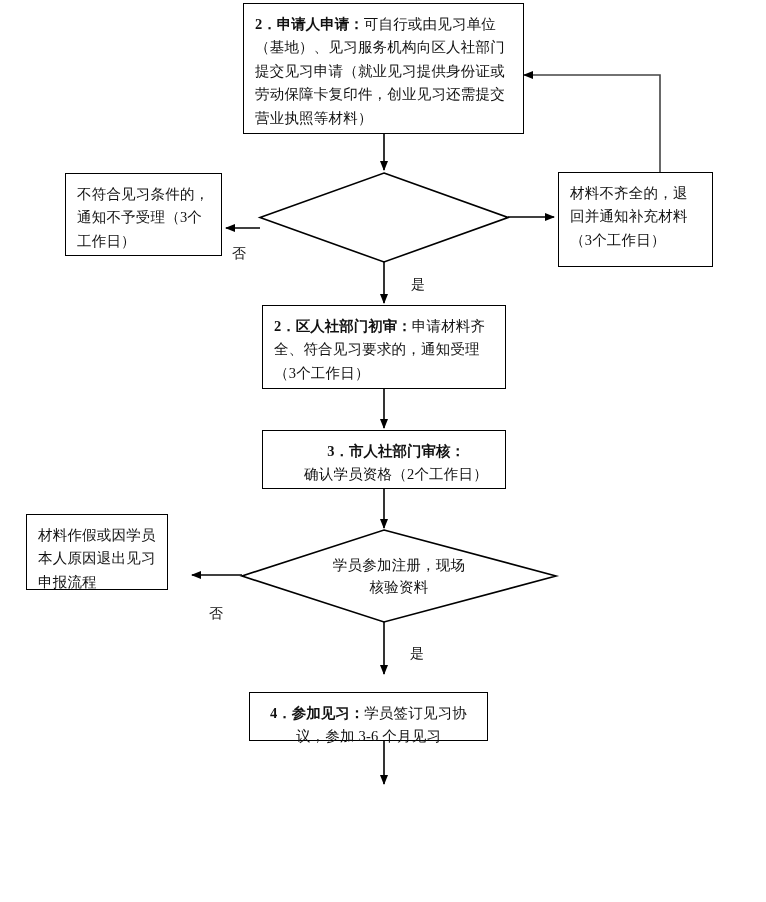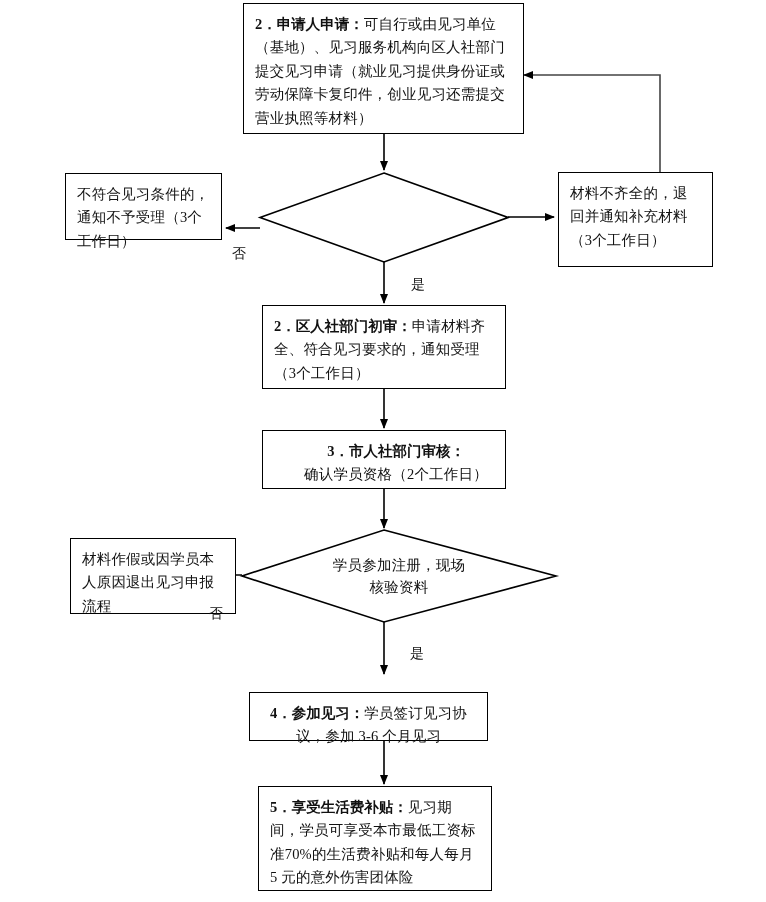--- a/index.html
+++ b/index.html
@@ -108,21 +108,21 @@
     <polygon points="384,173 508,217.5 384,262 260,217.5" fill="#ffffff" stroke="#000000" stroke-width="1.6"></polygon>
     <polygon points="384,530 556,576 384,622 242,576" fill="#ffffff" stroke="#000000" stroke-width="1.6"></polygon>
   </svg>
 
   <div class="node" style="left:243px; top:3px; width:281px; height:131px;">
     <div class="pad">
       <p><span class="lead">2．申请人申请：</span><span>可自行或由见习单位（基地）、见习服务机构向区人社部门提交见习申请（就业见习提供身份证或劳动保障卡复印件，创业见习还需提交营业执照等材料）</span></p>
     </div>
   </div>
 
-  <div class="node" style="left:65px; top:173px; width:157px; height:67px;">
+  <div class="node" style="left:65px; top:173px; width:157px; height:83px;">
     <div class="pad">
       <p><span>不符合见习条件的，通知不予受理（3个工作日）</span></p>
     </div>
   </div>
 
   <div class="node" style="left:558px; top:172px; width:155px; height:95px;">
     <div class="pad">
       <p><span>材料不齐全的，退回并通知补充材料（3个工作日）</span></p>
     </div>
   </div>
@@ -134,43 +134,38 @@
     </div>
   </div>
 
   <div class="node center" style="left:262px; top:430px; width:244px; height:59px;padding-left:24px;">
     <div class="pad">
       <p><span class="lead">3．市人社部门审核：</span></p>
       <p><span>确认学员资格（2个工作日）</span></p>
     </div>
   </div>
 
-  <div class="node" style="left:26px; top:538px; width:166px; height:76px;margin-left:44px;">
+  <div class="node" style="left:26px; top:514px; width:142px; height:76px;">
     <div class="pad">
       <p><span>材料作假或因学员本人原因退出见习申报流程</span></p>
     </div>
   </div>
 
   <div class="decision" style="left:242px; top:530px; width:314px; height:92px;">
     <span class="dtext">
       <span>学员参加注册，现场</span><br>
       <span>核验资料</span>
     </span>
   </div>
 
   <div class="node center" style="left:249px; top:692px; width:239px; height:49px;">
     <div class="pad">
       <p><span class="lead">4．参加见习：</span><span>学员签订见习协议，参加 3-6 个月见习</span></p>
     </div>
   </div>
 
-  <div class="node" style="left:258px; top:786px; width:234px; height:105px;">
-    <div class="pad">
-      <p><span class="lead">5．享受生活费补贴：</span><span>见习期间，学员可享受本市最低工资标准70%的生活费补贴和每人每月 5 元的意外伤害团体险</span></p>
-    </div>
-  </div>
 
   <div class="edge-label" style="left:232px; top:247px;">否</div>
   <div class="edge-label" style="left:411px; top:278px;">是</div>
   <div class="edge-label" style="left:209px; top:607px;">否</div>
   <div class="edge-label" style="left:410px; top:647px;">是</div>
 
 </div>
 
 </body></html>

